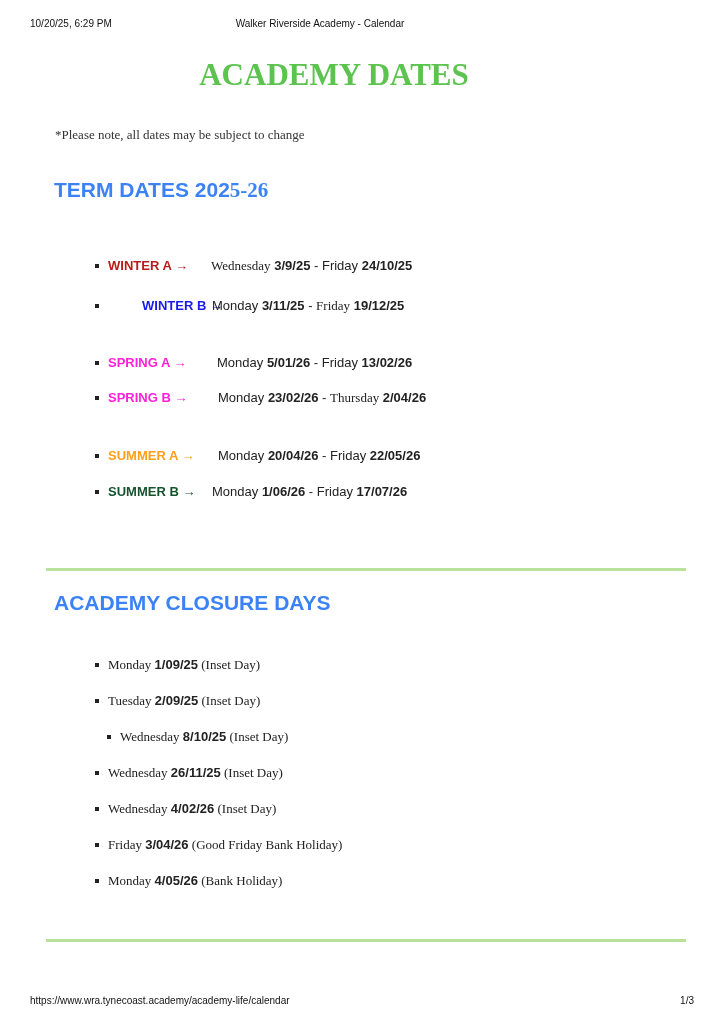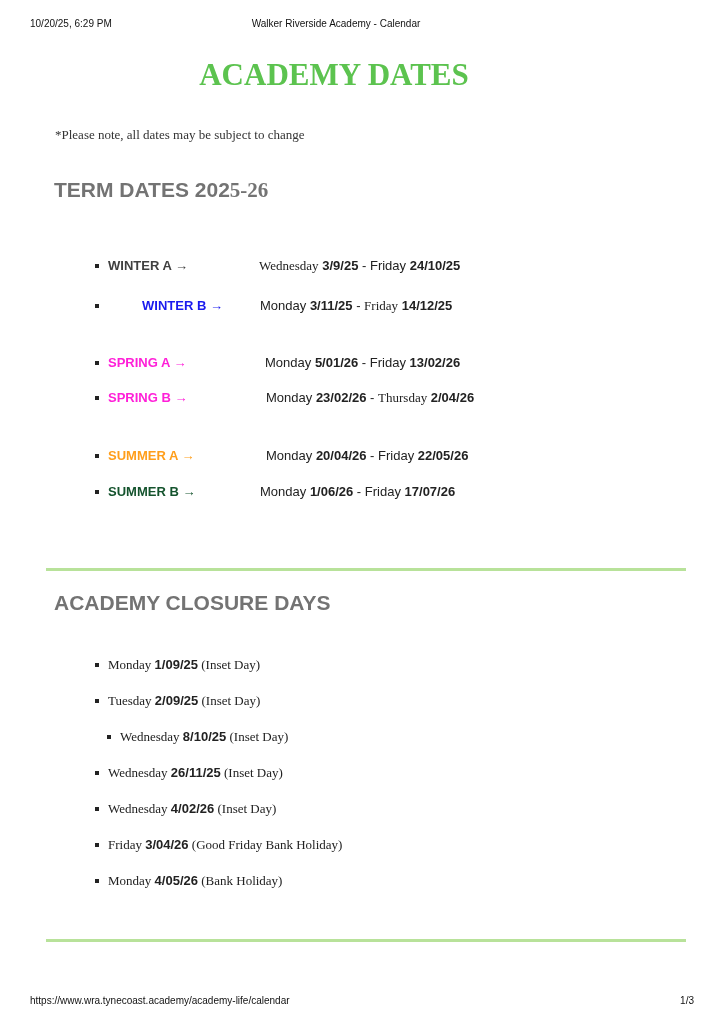--- a/index.html
+++ b/index.html
@@ -4,53 +4,52 @@
 <style>
   html, body { margin: 0; padding: 0; background: #ffffff; }
   body { width: 724px; height: 1024px; position: relative; overflow: hidden; color: #222; }
   .print-header, .print-footer {
     position: absolute; left: 0; width: 724px;
     font-family: "Liberation Sans", sans-serif; font-size: 10px; color: #111;
   }
   .print-header { top: 18px; }
   .print-footer { top: 995px; }
   .ph-left { position: absolute; left: 30px; }
-  .ph-center { position: absolute; left: 16px; width: 640px; text-align: center; }
+  .ph-center { position: absolute; left: 0; width: 640px; text-align: center; }
   .ph-right { position: absolute; right: 30px; }
 
   .title {
     position: absolute; top: 57px; left: 0; width: 668px; text-align: center;
     font-family: "Liberation Serif", serif; font-weight: bold; font-size: 31px;
     color: #5cc34f; margin: 0;
   }
   .note {
     position: absolute; top: 127px; left: 55px;
     font-family: "Liberation Serif", serif; font-size: 13px; color: #333;
   }
   .section-heading {
     position: absolute; left: 54px; margin: 0;
-    font-family: "Liberation Sans", sans-serif; font-weight: bold; font-size: 21px; color: #737373;
+    font-family: "Liberation Sans", sans-serif; font-weight: bold; font-size: 21px; color: #3b82f6;
   }
   .section-heading .serif { font-family: "Liberation Serif", serif; }
 
   .term-row, .closure-row {
     position: absolute; left: 108px;
     font-size: 13px; color: #222; white-space: nowrap;
   }
   .bullet {
     position: absolute; left: -13px; top: 6px; width: 4px; height: 4px; background: #222;
   }
   .term-name {
     font-family: "Liberation Sans", sans-serif; font-weight: bold; display: inline-block;
   }
   .arrow { font-family: "Liberation Serif", serif; font-weight: normal; }
   .dates {
     position: absolute; top: 0;
     font-family: "Liberation Sans", sans-serif;
-    margin-left: 48px;
   }
   .serif { font-family: "Liberation Serif", serif; }
   b { font-family: "Liberation Sans", sans-serif; font-weight: bold; }
 
   .closure-row { font-family: "Liberation Serif", serif; }
 
   .divider {
     position: absolute; height: 3px; background: #b8e29a; border: none; margin: 0;
   }
 </style>
@@ -64,28 +63,28 @@
 
 <h1 class="title">ACADEMY DATES</h1>
 <div class="note">*Please note, all dates may be subject to change</div>
 
 <h2 class="section-heading" style="top:178px;"><span>TERM DATES 202</span><span class="serif">5-26</span></h2>
 
 <div>
 
   <div class="term-row" style="top:258px;">
     <span class="bullet"></span>
-    <span class="term-name" style="color:#404040;"><span>WINTER A</span> <span class="arrow">→</span></span>
+    <span class="term-name" style="color:#b91c1c;"><span>WINTER A</span> <span class="arrow">→</span></span>
     <span class="dates" style="left:103px;"><span class="serif">Wednesday</span> <b>3/9/25</b><span> - </span><span>Friday</span> <b>24/10/25</b></span>
   </div>
 
   <div class="term-row" style="top:298px;">
     <span class="bullet"></span>
     <span class="term-name" style="color:#1a1aee;margin-left:34px;"><span>WINTER B</span> <span class="arrow">→</span></span>
-    <span class="dates" style="left:104px;"><span>Monday</span> <b>3/11/25</b><span> - </span><span class="serif">Friday</span> <b>14/12/25</b></span>
+    <span class="dates" style="left:104px;"><span>Monday</span> <b>3/11/25</b><span> - </span><span class="serif">Friday</span> <b>19/12/25</b></span>
   </div>
 
   <div class="term-row" style="top:355px;">
     <span class="bullet"></span>
     <span class="term-name" style="color:#ff1fd8;"><span>SPRING A</span> <span class="arrow">→</span></span>
     <span class="dates" style="left:109px;"><span>Monday</span> <b>5/01/26</b><span> - </span><span>Friday</span> <b>13/02/26</b></span>
   </div>
 
   <div class="term-row" style="top:390px;">
     <span class="bullet"></span>

